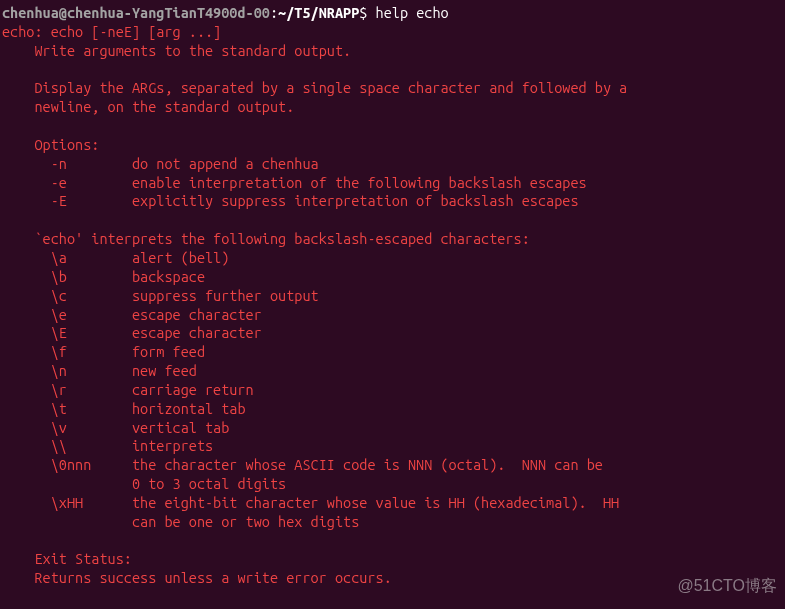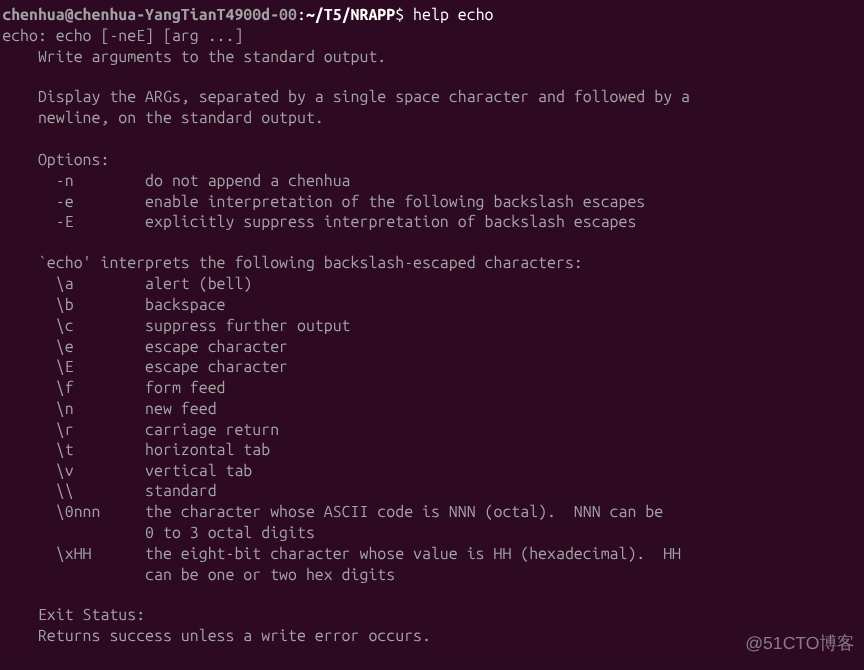--- a/index.html
+++ b/index.html
@@ -20,21 +20,21 @@
       padding: 4px 2px;
     }
     .terminal {
       white-space: pre;
     }
     .prompt-user { color: #a3a3a3; font-weight: bold; }
     .prompt-colon { color: #ffffff; }
     .prompt-path { color: #ffffff; font-weight: bold; }
     .prompt-dollar { color: #ffffff; }
     .cmd { color: #ffffff; }
-    .out { color: #a3a3a3; text-align: right; }
+    .out { color: #ef4444; text-align: right; }
     .watermark {
       position: absolute;
       bottom: 12px;
       right: 8px;
       color: #8a7a85;
       font-size: 16px;
       font-family: sans-serif;
     }
   </style>
 </head>
@@ -56,21 +56,21 @@
 <span class="out">      \a        alert (bell)</span>
 <span class="out">      \b        backspace</span>
 <span class="out">      \c        suppress further output</span>
 <span class="out">      \e        escape character</span>
 <span class="out">      \E        escape character</span>
 <span class="out">      \f        form feed</span>
 <span class="out">      \n        new feed</span>
 <span class="out">      \r        carriage return</span>
 <span class="out">      \t        horizontal tab</span>
 <span class="out">      \v        vertical tab</span>
-<span class="out">      \\        standard</span>
+<span class="out">      \\        interprets</span>
 <span class="out">      \0nnn     the character whose ASCII code is NNN (octal).  NNN can be</span>
 <span class="out">                0 to 3 octal digits</span>
 <span class="out">      \xHH      the eight-bit character whose value is HH (hexadecimal).  HH</span>
 <span class="out">                can be one or two hex digits</span>
 
 <span class="out">    Exit Status:</span>
 <span class="out">    Returns success unless a write error occurs.</span></div>
 
 <div class="watermark">@51CTO博客</div>
 

